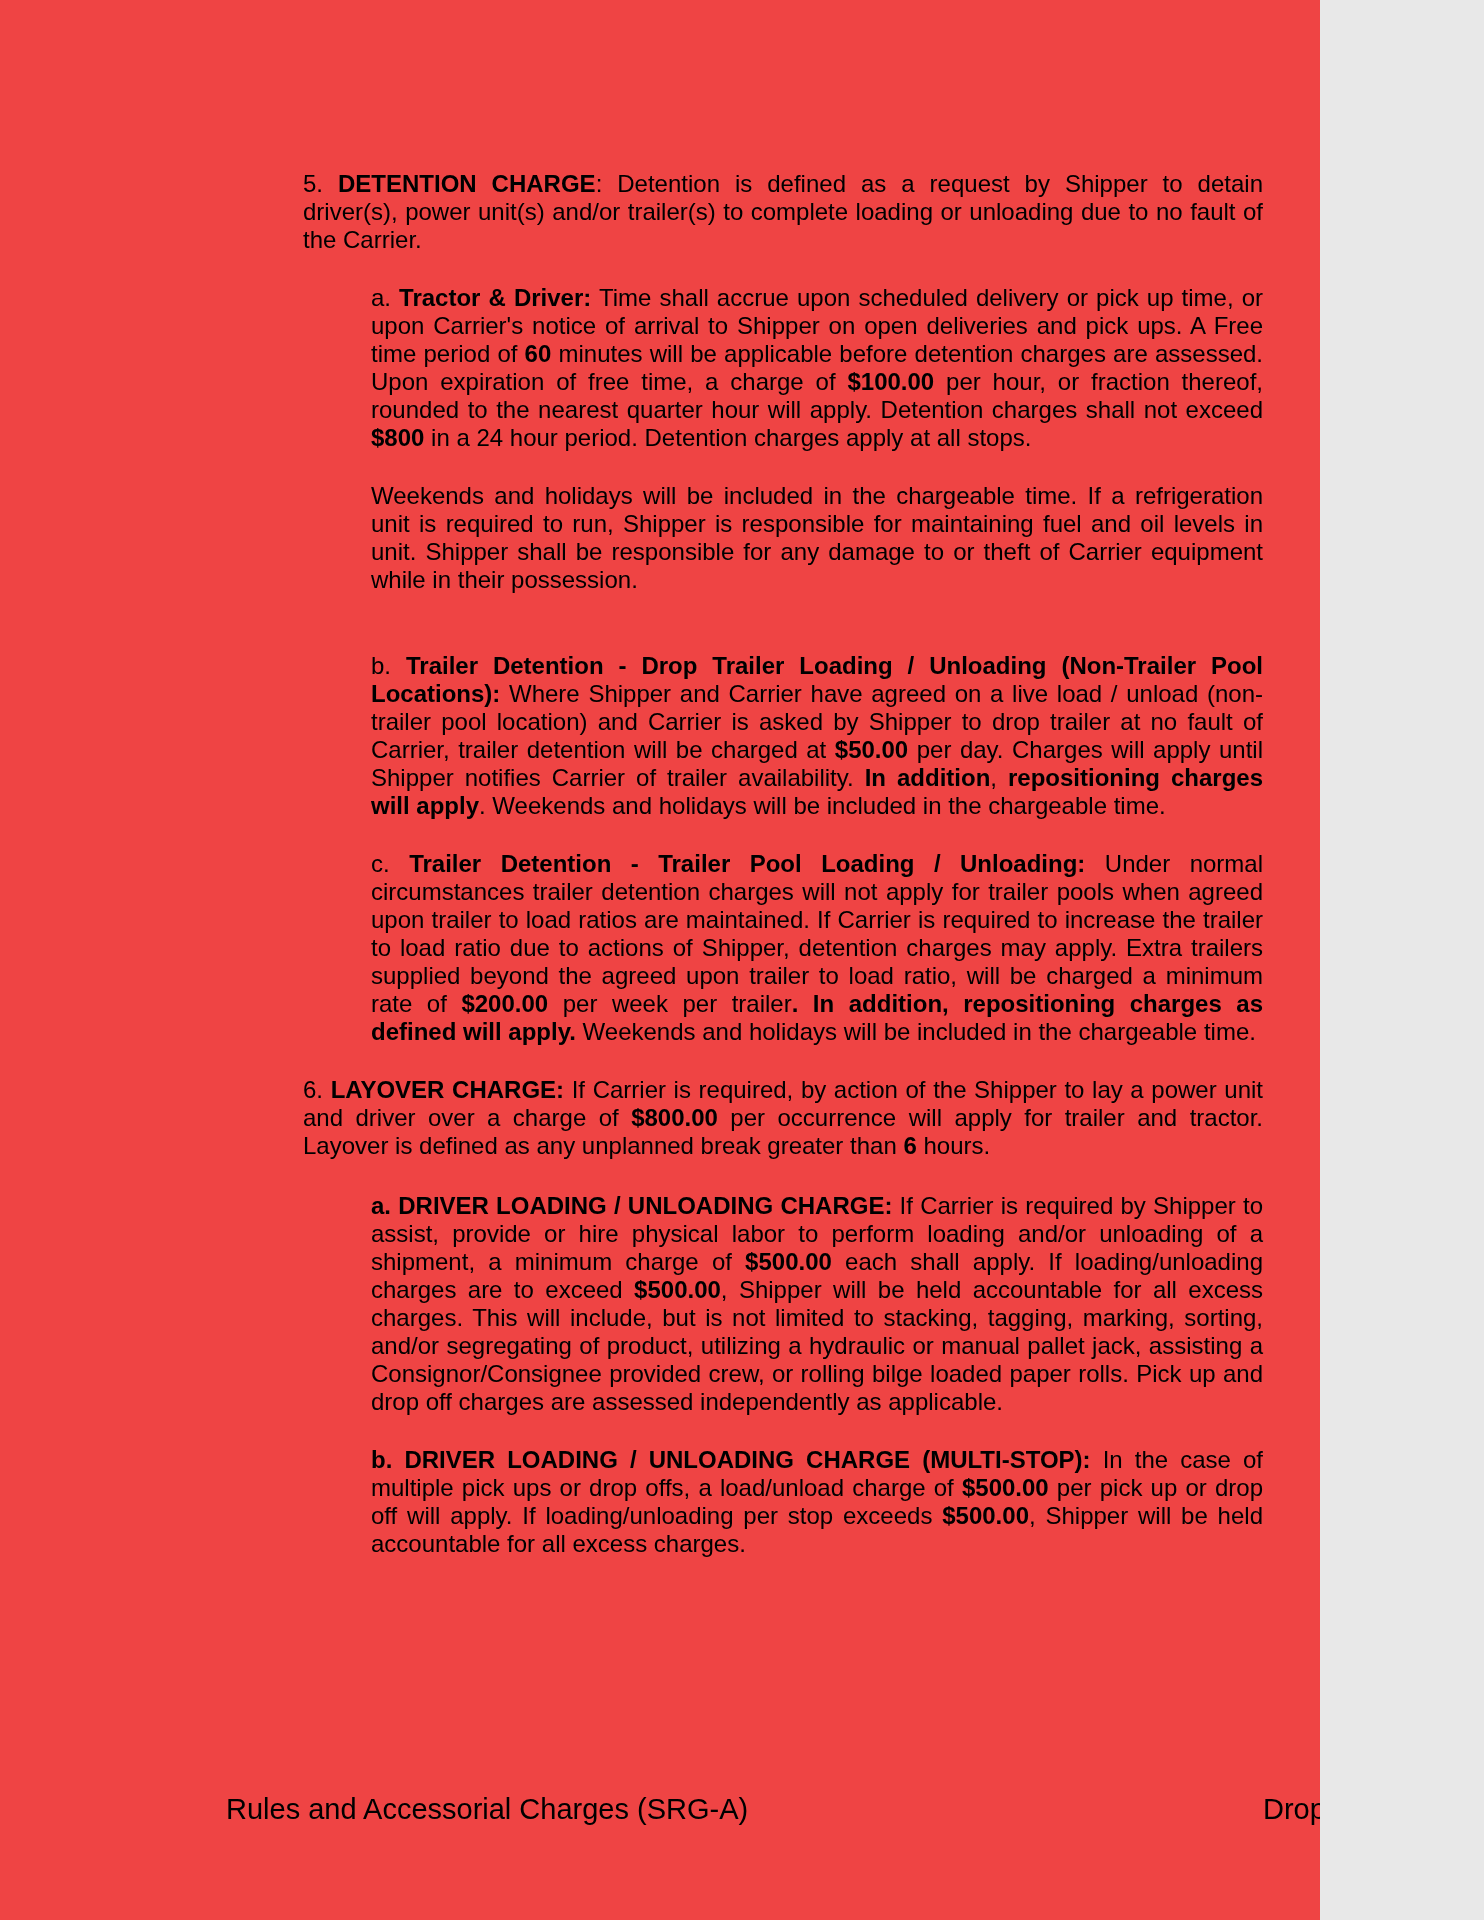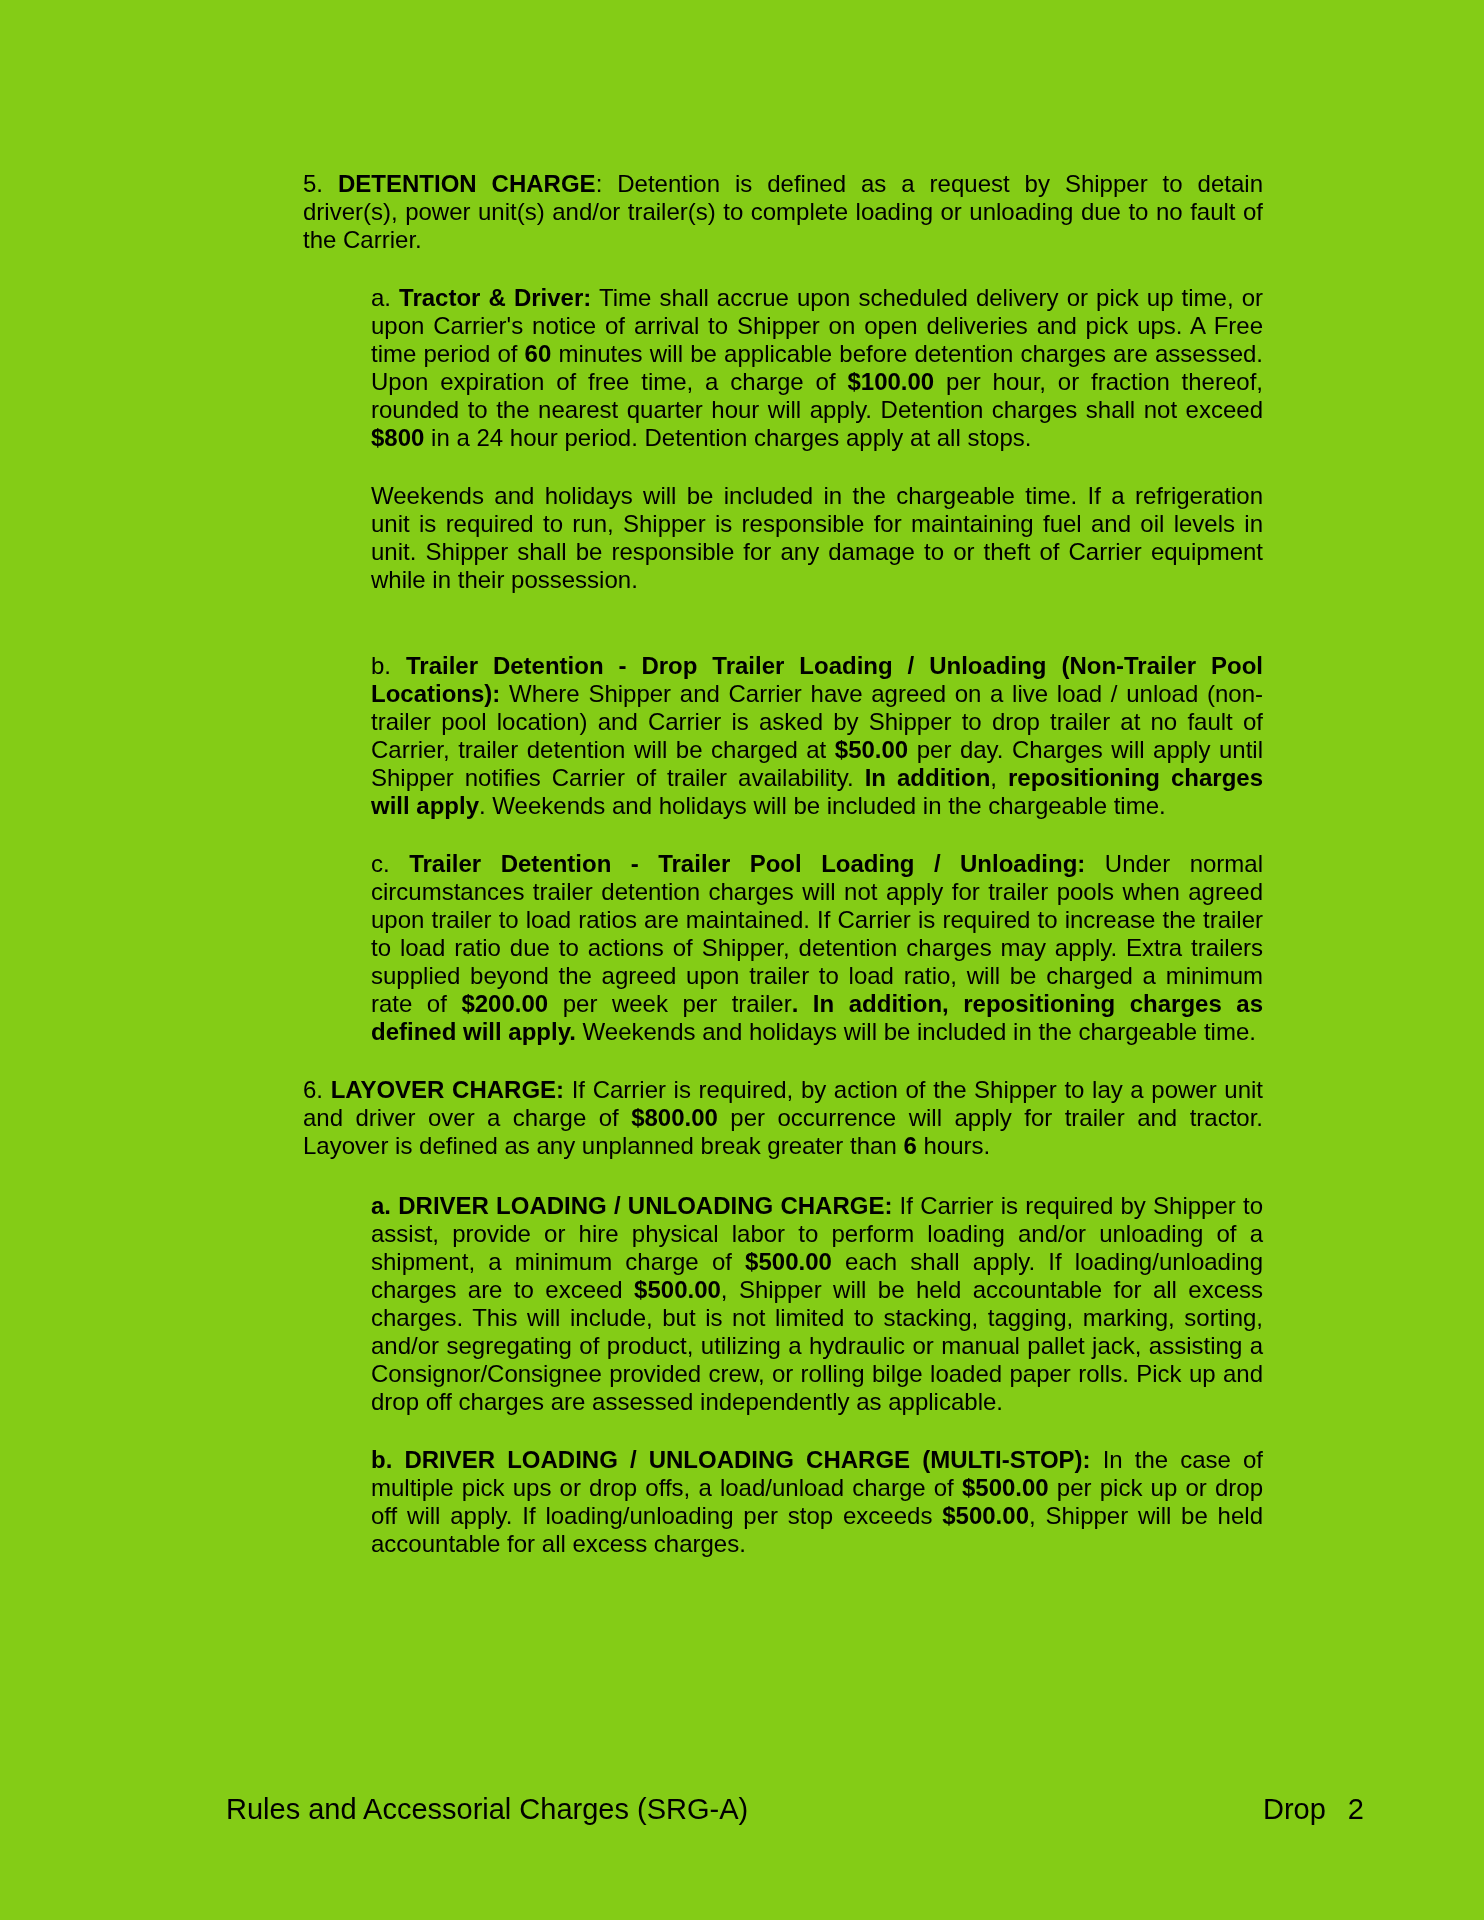--- a/index.html
+++ b/index.html
@@ -1,21 +1,21 @@
 <!DOCTYPE html>
 <html><head>
 <meta charset="utf-8">
 <style>
   * { margin: 0; padding: 0; box-sizing: border-box; }
   html, body { background: #e8e8e8; }
   .page {
     position: relative;
-    width: 1484px;
+    width: 1320px;
     height: 1920px;
-    background: #84cc16;
+    background: #ef4444;
     color: #000000;
     overflow: hidden;
   }
   .content {
     position: absolute;
     top: 170px;
     left: 303px;
     width: 960px;
     font-family: "Liberation Sans", "DejaVu Sans", sans-serif;
     font-size: 24px;

